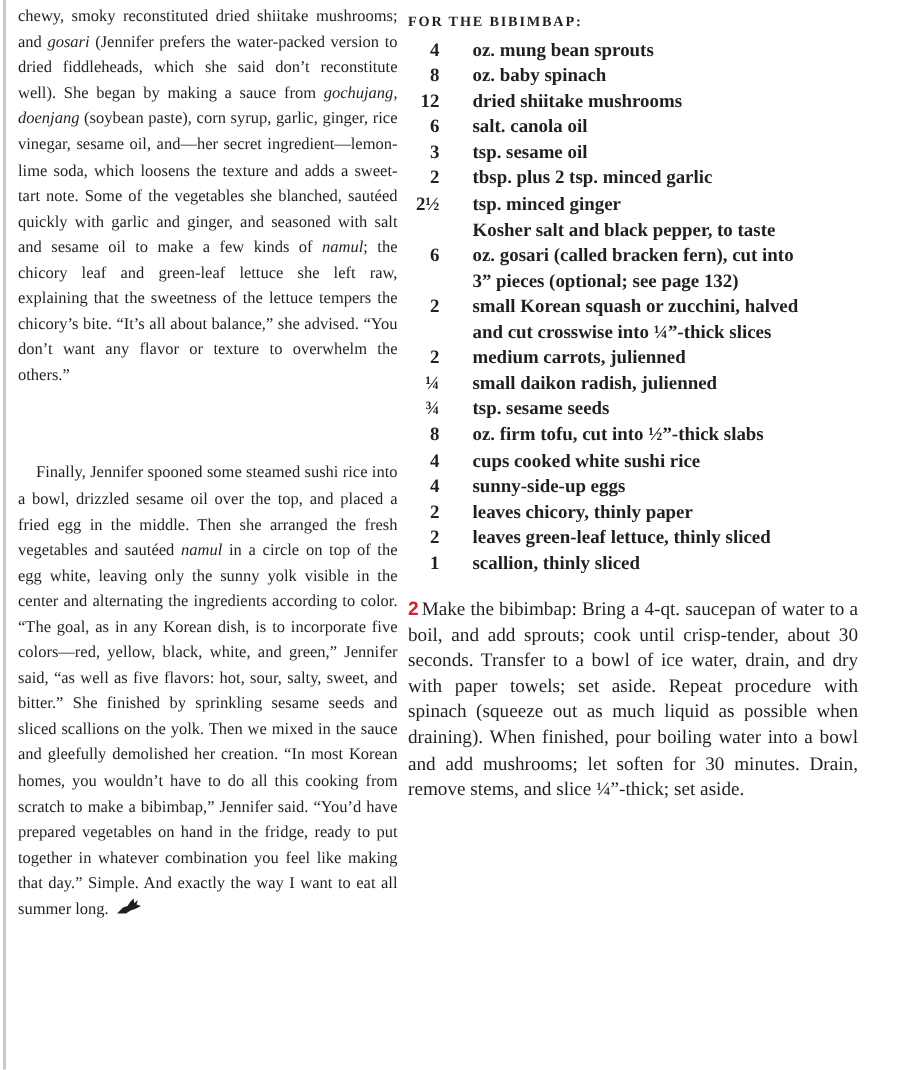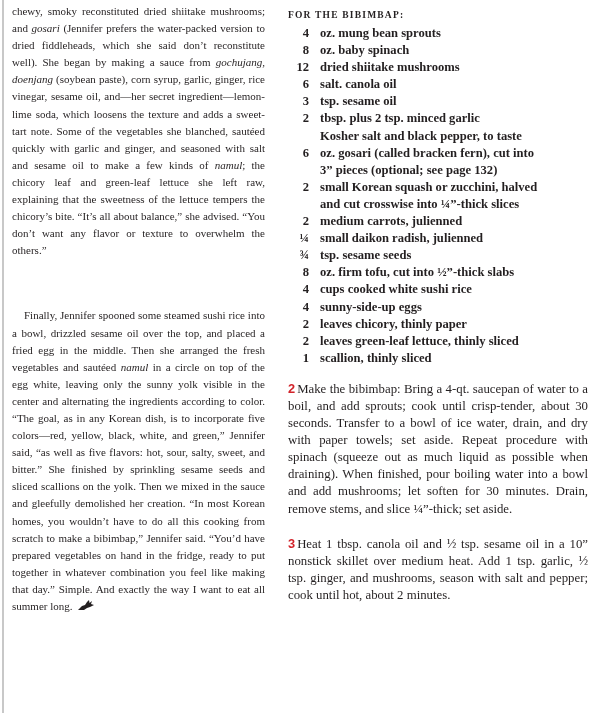--- a/index.html
+++ b/index.html
@@ -14,32 +14,32 @@
   }
   .col-left {
     position: absolute; left: 12px; top: 3px; width: 253px;
     font-size: 11px; line-height: 17.1px;
     text-align: justify;
   }
   .col-left p { margin: 0; }
   .col-left p.indent { text-indent: 12px; margin-top: 48px; }
   .col-left i { font-style: italic; }
   .col-right {
-    position: absolute; left: 288px; top: 8px; width: 300px;
+    position: absolute; left: 272px; top: 8px; width: 300px;
   }
   .ing-head {
     font-size: 9.5px; font-weight: bold; letter-spacing: 1.2px;
     font-variant: small-caps; text-transform: uppercase;
     margin-bottom: 3px; height: 14px; line-height: 14px;
   }
   .ing-row {
     display: flex; font-size: 12.6px; font-weight: bold; line-height: 17.1px;
   }
   .ing-qty { width: 21px; text-align: right; flex: 0 0 21px; }
-  .ing-text { padding-left: 11px; flex: 1; }
+  .ing-text { padding-left: 22px; flex: 1; }
   .steps { margin-top: 13px; font-size: 12.8px; line-height: 17.1px; text-align: justify; }
   .step { margin: 0 0 17px 0; }
   .step-num { color: #d2232a; font-weight: bold; font-family: "Liberation Sans", sans-serif; margin-right: 2px; }
   .end-mark {
     display: inline-block; width: 18px; height: 12px; vertical-align: -1px; margin-left: 4px;
   }
 </style>
 </head>
 <body>
 
@@ -71,20 +71,24 @@
         <span class="ing-qty">6</span>
         <span class="ing-text">salt. canola oil</span>
       </div>
       <div class="ing-row">
         <span class="ing-qty">3</span>
         <span class="ing-text">tsp. sesame oil</span>
       </div>
       <div class="ing-row">
         <span class="ing-qty">2</span>
         <span class="ing-text">tbsp. plus 2 tsp. minced garlic</span>
+      </div>
+      <div class="ing-row">
+        <span class="ing-qty">2½</span>
+        <span class="ing-text">tsp. minced ginger</span>
       </div>
       <div class="ing-row">
         <span class="ing-qty"></span>
         <span class="ing-text">Kosher salt and black pepper, to taste</span>
       </div>
       <div class="ing-row">
         <span class="ing-qty">6</span>
         <span class="ing-text">oz. gosari (called bracken fern), cut into</span>
       </div>
       <div class="ing-row">
@@ -131,15 +135,14 @@
         <span class="ing-qty">2</span>
         <span class="ing-text">leaves green-leaf lettuce, thinly sliced</span>
       </div>
       <div class="ing-row">
         <span class="ing-qty">1</span>
         <span class="ing-text">scallion, thinly sliced</span>
       </div>
     </div>
   <div id="step-list" class="steps">
       <p class="step"><span class="step-num" style="color: rgb(210, 35, 42);">2</span><span>Make the bibimbap: Bring a 4-qt. saucepan of water to a boil, and add sprouts; cook until crisp-tender, about 30 seconds. Transfer to a bowl of ice water, drain, and dry with paper towels; set aside. Repeat procedure with spinach (squeeze out as much liquid as possible when draining). When finished, pour boiling water into a bowl and add mushrooms; let soften for 30 minutes. Drain, remove stems, and slice ¼”-thick; set aside.</span></p>
-      <p class="step"><span class="step-num" style="color: rgb(210, 35, 42);">3</span><span>Heat 1 tbsp. canola oil and ½ tsp. sesame oil in a 10” nonstick skillet over medium heat. Add 1 tsp. garlic, ½ tsp. ginger, and mushrooms, season with salt and pepper; cook until hot, about 2 minutes.</span></p>
     </div>
 </div>
 
 </body></html>

